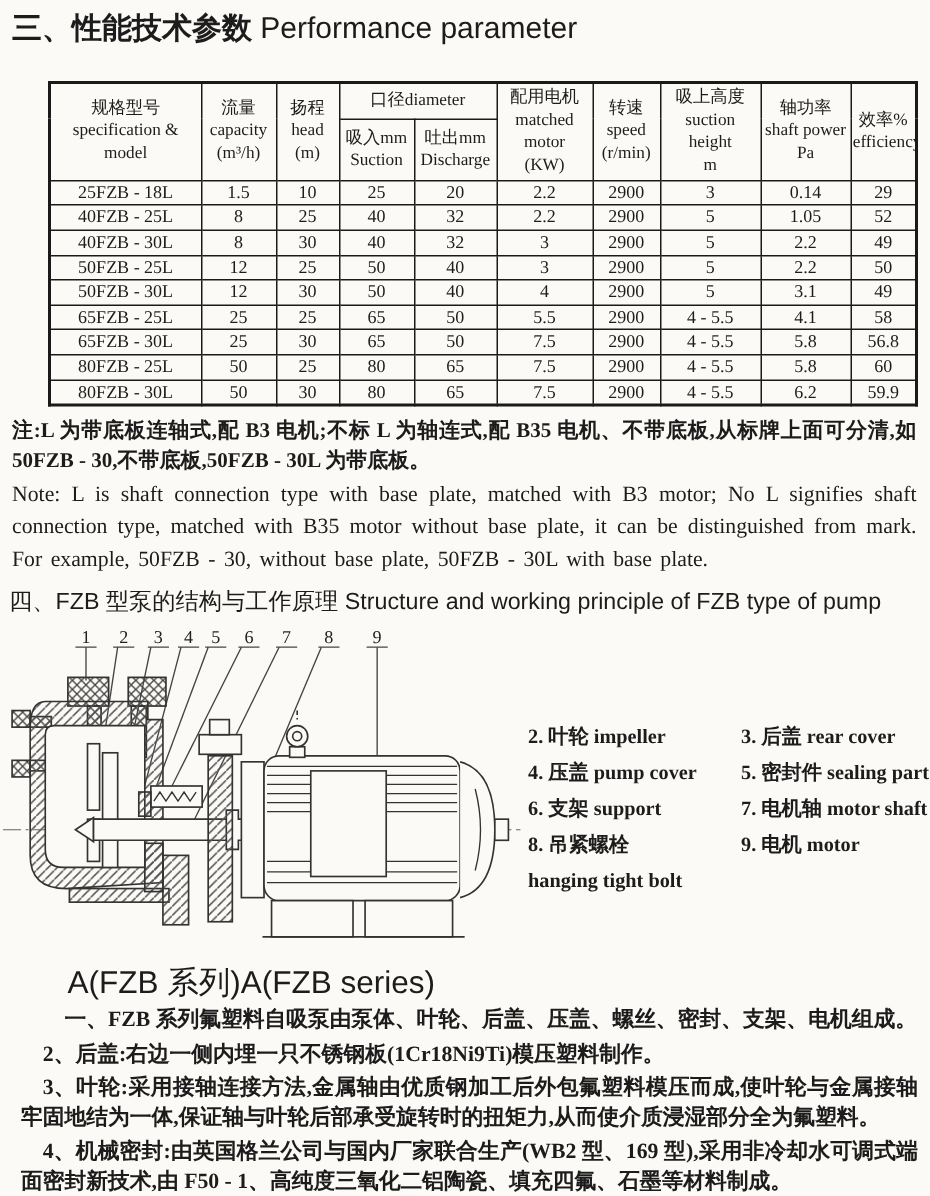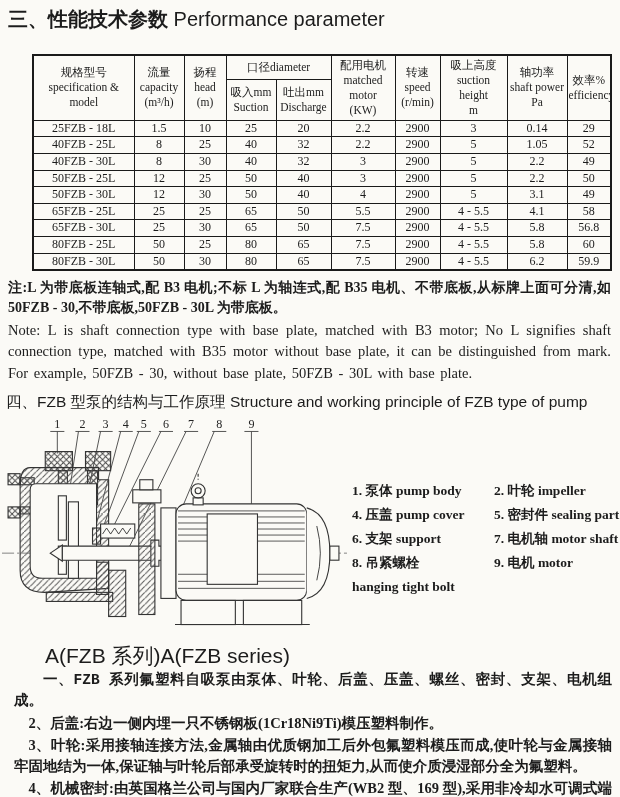--- a/index.html
+++ b/index.html
@@ -64,21 +64,21 @@
     column-gap:2px;row-gap:7px;align-content:start;
     padding:66px 2px 0 2px;
     font-size:13.5px;line-height:1.25;font-weight:600;white-space:nowrap;
   }
   
   .series-paras{margin:0 8px 0 14px;}
   .series-paras p{
     margin:0 0 2px 0;font-size:14.5px;line-height:1.4;
     text-align:justify;font-weight:600;
   }
-  .indent-2{text-indent:2em;font-family:Liberation Mono, monospace;}
+  .indent-2{text-indent:2em;}
   .indent-1{text-indent:1em;}
   svg text{
     font-family:"Liberation Serif","DejaVu Serif",serif;
     font-size:12px;fill:#222;
   }
 </style>
 </head>
 <body>
 
 <h1 class="sec-title"><span class="zh">三、性能技术参数</span> <span class="en">Performance parameter</span></h1>
@@ -350,22 +350,22 @@
       <text x="105" y="11" text-anchor="middle">3</text>
       <text x="125" y="11" text-anchor="middle">4</text>
       <text x="143" y="11" text-anchor="middle">5</text>
       <text x="165" y="11" text-anchor="middle">6</text>
       <text x="190" y="11" text-anchor="middle">7</text>
       <text x="218" y="11" text-anchor="middle">8</text>
       <text x="250" y="11" text-anchor="middle">9</text>
     </g>
   </svg>
   <div class="parts-list">
-    <div>1. 泵体 pump body</div>
     <div>2. 叶轮 impeller</div>
+    <div>3. 后盖 rear cover</div>
     <div>4. 压盖 pump cover</div>
     <div>5. 密封件 sealing part</div>
     <div>6. 支架 support</div>
     <div>7. 电机轴 motor shaft</div>
     <div>8. 吊紧螺栓</div>
     <div>9. 电机 motor</div>
     <div>hanging tight bolt</div>
   </div>
 </div>
 

